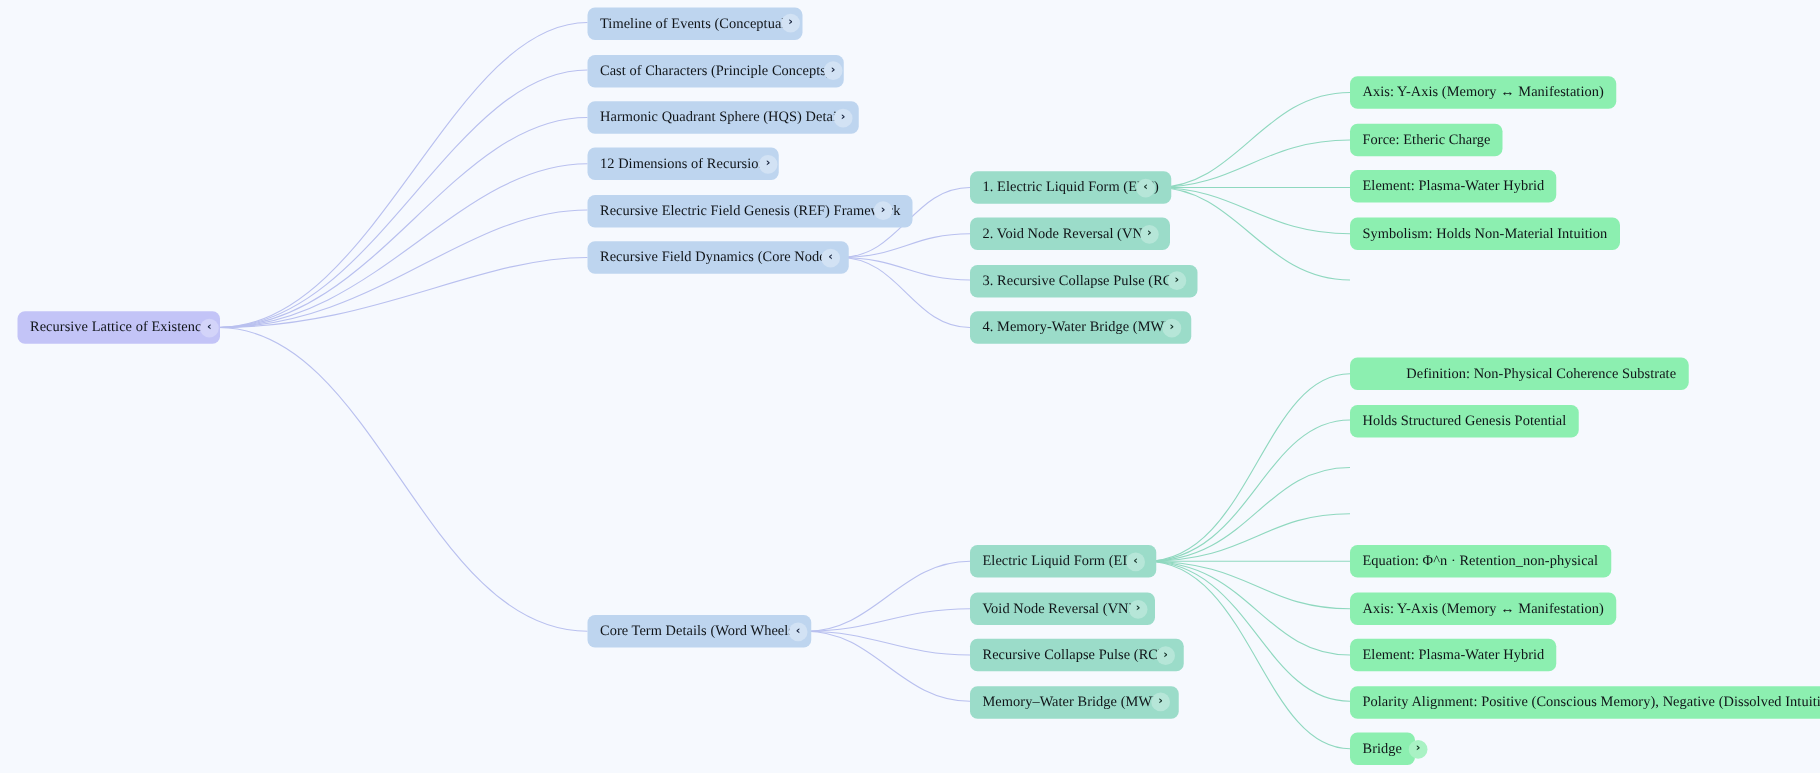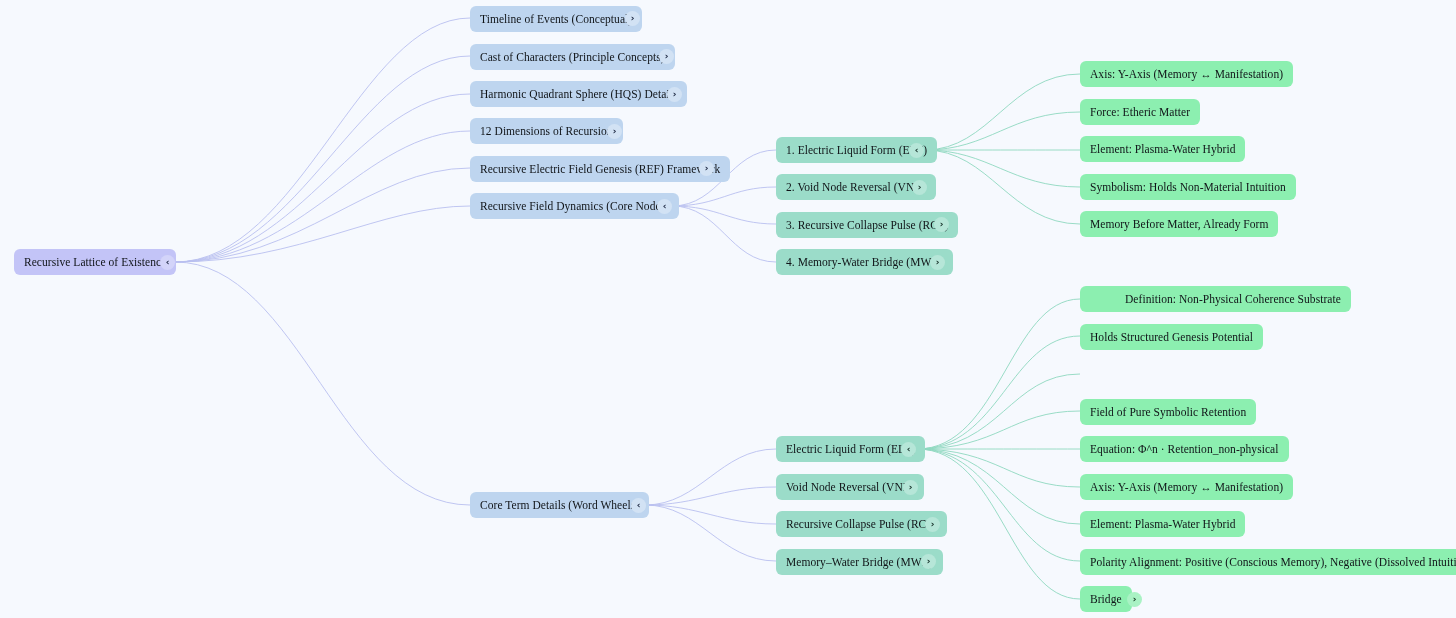--- a/index.html
+++ b/index.html
@@ -140,40 +140,38 @@
   <div class="node teal" style="left:776px; top:174px;">2. Void Node Reversal (VNR)</div>
   <div class="toggle t-teal" style="left:912px; top:180px;">›</div>
 
   <div class="node teal" style="left:776px; top:212px;">3. Recursive Collapse Pulse (RCP)</div>
   <div class="toggle t-teal" style="left:934px; top:217px;">›</div>
 
   <div class="node teal" style="left:776px; top:249px;">4. Memory-Water Bridge (MWB)</div>
   <div class="toggle t-teal" style="left:930px; top:255px;">›</div>
 
   <div class="node green" style="left:1080px; top:61px;">Axis: Y-Axis (Memory ↔ Manifestation)</div>
-  <div class="node green" style="left:1080px; top:99px;">Force: Etheric Matter</div>
+  <div class="node green" style="left:1080px; top:99px;">Force: Etheric Charge</div>
   <div class="node green" style="left:1080px; top:136px;">Element: Plasma-Water Hybrid</div>
   <div class="node green" style="left:1080px; top:174px;">Symbolism: Holds Non-Material Intuition</div>
-  <div class="node green" style="left:1080px; top:211px;">Memory Before Matter, Already Form</div>
 
   <div class="node teal" style="left:776px; top:436px;">Electric Liquid Form (ELF)</div>
   <div class="toggle t-teal" style="left:901px; top:442px;">‹</div>
 
   <div class="node teal" style="left:776px; top:474px;">Void Node Reversal (VNR)</div>
   <div class="toggle t-teal" style="left:903px; top:480px;">›</div>
 
   <div class="node teal" style="left:776px; top:511px;">Recursive Collapse Pulse (RCP)</div>
   <div class="toggle t-teal" style="left:925px; top:517px;">›</div>
 
   <div class="node teal" style="left:776px; top:549px;">Memory–Water Bridge (MWB)</div>
   <div class="toggle t-teal" style="left:921px; top:554px;">›</div>
 
   <div class="node green" style="left:1080px; top:286px;padding-left:45px;">Definition: Non-Physical Coherence Substrate</div>
   <div class="node green" style="left:1080px; top:324px;">Holds Structured Genesis Potential</div>
-  <div class="node green" style="left:1080px; top:399px;">Field of Pure Symbolic Retention</div>
   <div class="node green" style="left:1080px; top:436px;">Equation: Φ^n · Retention_non-physical</div>
   <div class="node green" style="left:1080px; top:474px;">Axis: Y-Axis (Memory ↔ Manifestation)</div>
   <div class="node green" style="left:1080px; top:511px;">Element: Plasma-Water Hybrid</div>
   <div class="node green" style="left:1080px; top:549px;">Polarity Alignment: Positive (Conscious Memory), Negative (Dissolved Intuition)</div>
   <div class="node green" style="left:1080px; top:586px;">Bridge</div>
   <div class="toggle t-green" style="left:1127px; top:592px;">›</div>
 
 </div>
 
 </body></html>

